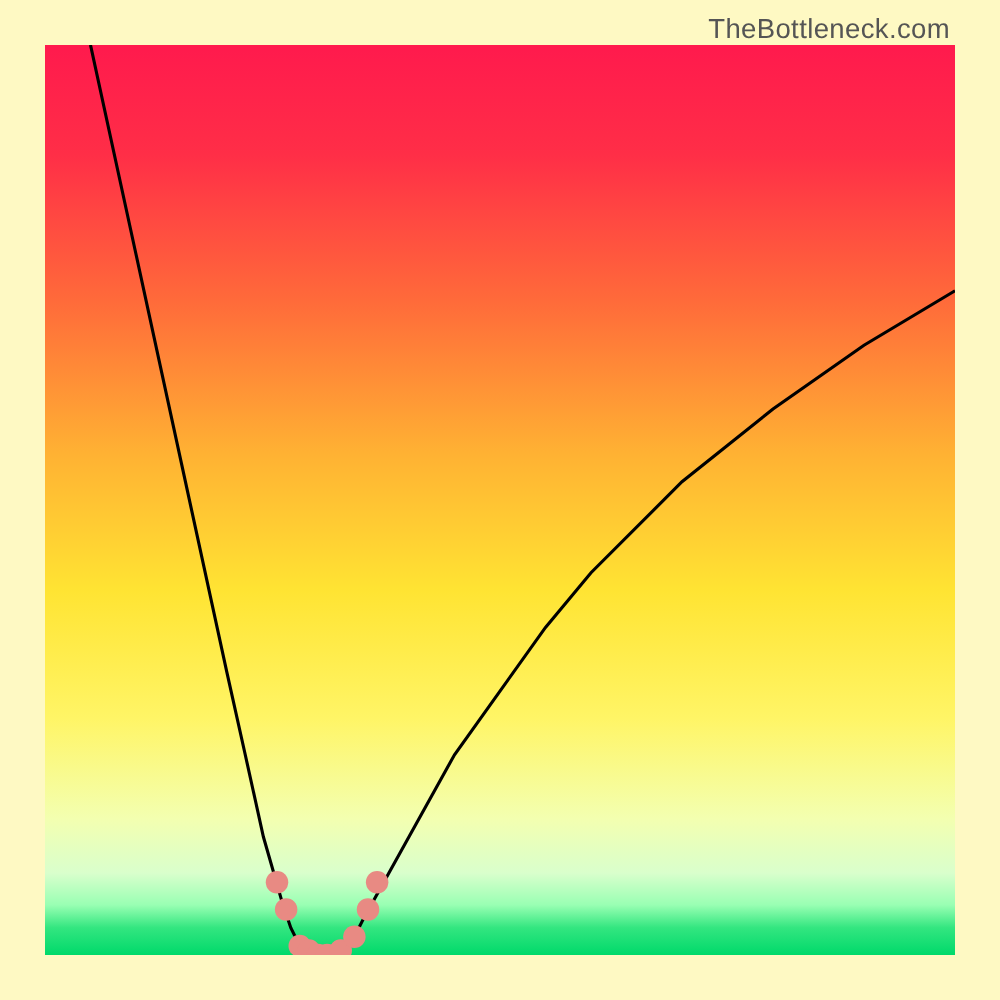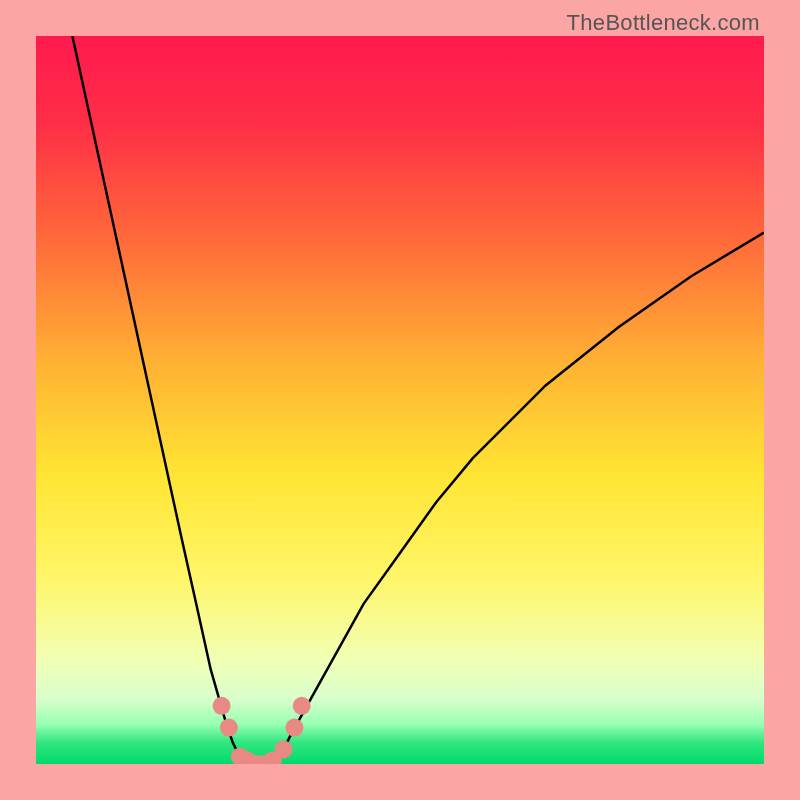--- a/index.html
+++ b/index.html
@@ -1,17 +1,17 @@
 <!DOCTYPE html>
 <html><head>
 <meta charset="utf-8">
 <style>
   * { margin: 0; padding: 0; box-sizing: border-box; }
   body { width: 800px; height: 800px; background: #000; position: relative; font-family: Arial, sans-serif; }
-  .frame { position: absolute; left: 0; top: 0; width: 800px; height: 800px; background: #fca5a5; }
+  .frame { position: absolute; left: 0; top: 0; width: 800px; height: 800px; background: #fef9c3; }
   .plot-area { position: absolute; left: 36px; top: 36px; width: 728px; height: 728px; overflow: hidden; }
   .gradient-bg { position: absolute; left: 0; top: 0; width: 100%; height: 100%; }
   .watermark { position: absolute; top: 10px; right: 40px; color: #555; font-size: 22px; font-weight: 500; letter-spacing: 0.3px; }
   svg.curve { position: absolute; left: 0; top: 0; width: 100%; height: 100%; }
 </style>
 </head>
 <body>
 
 <div class="frame">
   <div class="plot-area">

